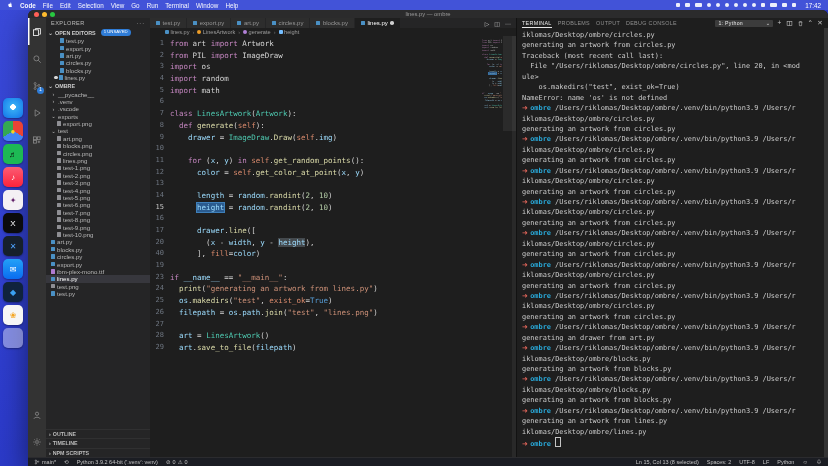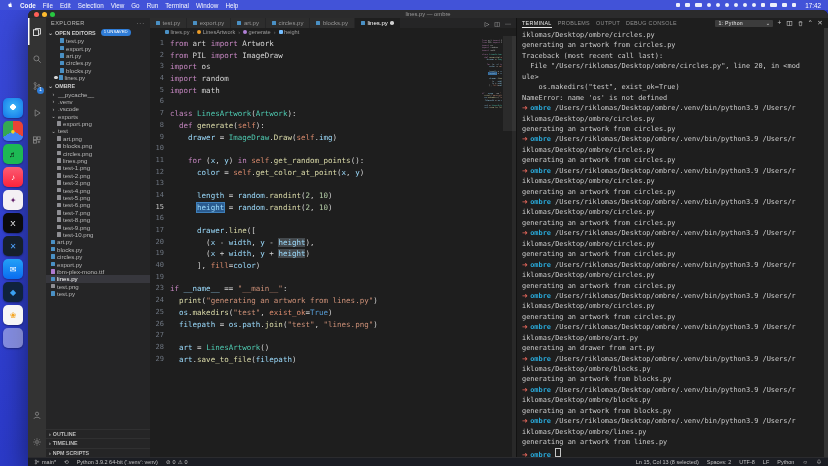--- a/index.html
+++ b/index.html
@@ -492,21 +492,20 @@
             <div class="code-line"><span class="ln">9</span><span class="lc"><span class="tok pl">    </span><span class="tok var">drawer</span><span class="tok pl"> = </span><span class="tok cls">ImageDraw</span><span class="tok pl">.</span><span class="tok fn">Draw</span><span class="tok pl">(</span><span class="tok slf">self</span><span class="tok pl">.</span><span class="tok var">img</span><span class="tok pl">)</span></span></div>
             <div class="code-line"><span class="ln">10</span><span class="lc"></span></div>
             <div class="code-line"><span class="ln">11</span><span class="lc"><span class="tok pl">    </span><span class="tok kw">for</span><span class="tok pl"> (</span><span class="tok var">x</span><span class="tok pl">, </span><span class="tok var">y</span><span class="tok pl">) </span><span class="tok kw">in</span><span class="tok pl"> </span><span class="tok slf">self</span><span class="tok pl">.</span><span class="tok fn">get_random_points</span><span class="tok pl">():</span></span></div>
             <div class="code-line"><span class="ln">12</span><span class="lc"><span class="tok pl">      </span><span class="tok var">color</span><span class="tok pl"> = </span><span class="tok slf">self</span><span class="tok pl">.</span><span class="tok fn">get_color_at_point</span><span class="tok pl">(</span><span class="tok var">x</span><span class="tok pl">, </span><span class="tok var">y</span><span class="tok pl">)</span></span></div>
             <div class="code-line"><span class="ln">13</span><span class="lc"></span></div>
             <div class="code-line"><span class="ln">14</span><span class="lc"><span class="tok pl">      </span><span class="tok var">length</span><span class="tok pl"> = </span><span class="tok var">random</span><span class="tok pl">.</span><span class="tok fn">randint</span><span class="tok pl">(</span><span class="tok num">2</span><span class="tok pl">, </span><span class="tok num">10</span><span class="tok pl">)</span></span></div>
             <div class="code-line cur"><span class="ln">15</span><span class="lc"><span class="tok pl">      </span><span class="tok sel">height</span><span class="tok pl"> = </span><span class="tok var">random</span><span class="tok pl">.</span><span class="tok fn">randint</span><span class="tok pl">(</span><span class="tok num">2</span><span class="tok pl">, </span><span class="tok num">10</span><span class="tok pl">)</span></span></div>
             <div class="code-line"><span class="ln">16</span><span class="lc"></span></div>
             <div class="code-line"><span class="ln">17</span><span class="lc"><span class="tok pl">      </span><span class="tok var">drawer</span><span class="tok pl">.</span><span class="tok fn">line</span><span class="tok pl">([</span></span></div>
             <div class="code-line"><span class="ln">20</span><span class="lc"><span class="tok pl">        (</span><span class="tok var">x</span><span class="tok pl"> - </span><span class="tok var">width</span><span class="tok pl">, </span><span class="tok var">y</span><span class="tok pl"> - </span><span class="tok hl">height</span><span class="tok pl">),</span></span></div>
-            <div class="code-line"><span class="ln">19</span><span class="lc"><span class="tok pl">        (</span><span class="tok var">x</span><span class="tok pl"> + </span><span class="tok var">width</span><span class="tok pl">, </span><span class="tok var">y</span><span class="tok pl"> + </span><span class="tok hl">height</span><span class="tok pl">)</span></span></div>
             <div class="code-line"><span class="ln">40</span><span class="lc"><span class="tok pl">      ], </span><span class="tok slf">fill</span><span class="tok pl">=</span><span class="tok var">color</span><span class="tok pl">)</span></span></div>
             <div class="code-line"><span class="ln">19</span><span class="lc"></span></div>
             <div class="code-line"><span class="ln">23</span><span class="lc"><span class="tok kw">if</span><span class="tok pl"> </span><span class="tok var">__name__</span><span class="tok pl"> == </span><span class="tok str">"__main__"</span><span class="tok pl">:</span></span></div>
             <div class="code-line"><span class="ln">24</span><span class="lc"><span class="tok pl">  </span><span class="tok fn">print</span><span class="tok pl">(</span><span class="tok str">"generating an artwork from lines.py"</span><span class="tok pl">)</span></span></div>
             <div class="code-line"><span class="ln">25</span><span class="lc"><span class="tok pl">  </span><span class="tok var">os</span><span class="tok pl">.</span><span class="tok fn">makedirs</span><span class="tok pl">(</span><span class="tok str">"test"</span><span class="tok pl">, </span><span class="tok slf">exist_ok</span><span class="tok pl">=</span><span class="tok kw2">True</span><span class="tok pl">)</span></span></div>
             <div class="code-line"><span class="ln">26</span><span class="lc"><span class="tok pl">  </span><span class="tok var">filepath</span><span class="tok pl"> = </span><span class="tok var">os</span><span class="tok pl">.</span><span class="tok var">path</span><span class="tok pl">.</span><span class="tok fn">join</span><span class="tok pl">(</span><span class="tok str">"test"</span><span class="tok pl">, </span><span class="tok str">"lines.png"</span><span class="tok pl">)</span></span></div>
             <div class="code-line"><span class="ln">27</span><span class="lc"></span></div>
             <div class="code-line"><span class="ln">28</span><span class="lc"><span class="tok pl">  </span><span class="tok var">art</span><span class="tok pl"> = </span><span class="tok cls">LinesArtwork</span><span class="tok pl">()</span></span></div>
             <div class="code-line"><span class="ln">29</span><span class="lc"><span class="tok pl">  </span><span class="tok var">art</span><span class="tok pl">.</span><span class="tok fn">save_to_file</span><span class="tok pl">(</span><span class="tok var">filepath</span><span class="tok pl">)</span></span></div>
           </div>
@@ -599,31 +598,30 @@
             <div class="t-line"><span class="t-arrow">➜ </span><span class="t-dir">ombre</span><span> /Users/riklomas/Desktop/ombre/.venv/bin/python3.9 /Users/r</span></div>
             <div class="t-line"><span>iklomas/Desktop/ombre/circles.py</span></div>
             <div class="t-line"><span>generating an artwork from circles.py</span></div>
             <div class="t-line"><span class="t-arrow">➜ </span><span class="t-dir">ombre</span><span> /Users/riklomas/Desktop/ombre/.venv/bin/python3.9 /Users/r</span></div>
             <div class="t-line"><span>iklomas/Desktop/ombre/circles.py</span></div>
             <div class="t-line"><span>generating an artwork from circles.py</span></div>
             <div class="t-line"><span class="t-arrow">➜ </span><span class="t-dir">ombre</span><span> /Users/riklomas/Desktop/ombre/.venv/bin/python3.9 /Users/r</span></div>
             <div class="t-line"><span>iklomas/Desktop/ombre/circles.py</span></div>
             <div class="t-line"><span>generating an artwork from circles.py</span></div>
             <div class="t-line"><span class="t-arrow">➜ </span><span class="t-dir">ombre</span><span> /Users/riklomas/Desktop/ombre/.venv/bin/python3.9 /Users/r</span></div>
-            <div class="t-line"><span>iklomas/Desktop/ombre/art.py</span></div>
             <div class="t-line"><span>generating an drawer from art.py</span></div>
             <div class="t-line"><span class="t-arrow">➜ </span><span class="t-dir">ombre</span><span> /Users/riklomas/Desktop/ombre/.venv/bin/python3.9 /Users/r</span></div>
             <div class="t-line"><span>iklomas/Desktop/ombre/blocks.py</span></div>
             <div class="t-line"><span>generating an artwork from blocks.py</span></div>
             <div class="t-line"><span class="t-arrow">➜ </span><span class="t-dir">ombre</span><span> /Users/riklomas/Desktop/ombre/.venv/bin/python3.9 /Users/r</span></div>
             <div class="t-line"><span>iklomas/Desktop/ombre/blocks.py</span></div>
             <div class="t-line"><span>generating an artwork from blocks.py</span></div>
             <div class="t-line"><span class="t-arrow">➜ </span><span class="t-dir">ombre</span><span> /Users/riklomas/Desktop/ombre/.venv/bin/python3.9 /Users/r</span></div>
+            <div class="t-line"><span>generating an artwork from lines.py</span></div>
             <div class="t-line"><span>iklomas/Desktop/ombre/lines.py</span></div>
-            <div class="t-line"><span>generating an artwork from lines.py</span></div>
             <div class="t-line"><span class="t-arrow">➜ </span><span class="t-dir">ombre</span><span> </span><span class="t-cursor"></span></div>
           </div>
         <div class="term-scroll"></div>
       </div>
     </div>
   </div>
 
   <div class="statusbar">
     <span class="sb-item">
       <svg viewBox="0 0 16 16" fill="none" stroke="currentColor" stroke-width="1.4">

